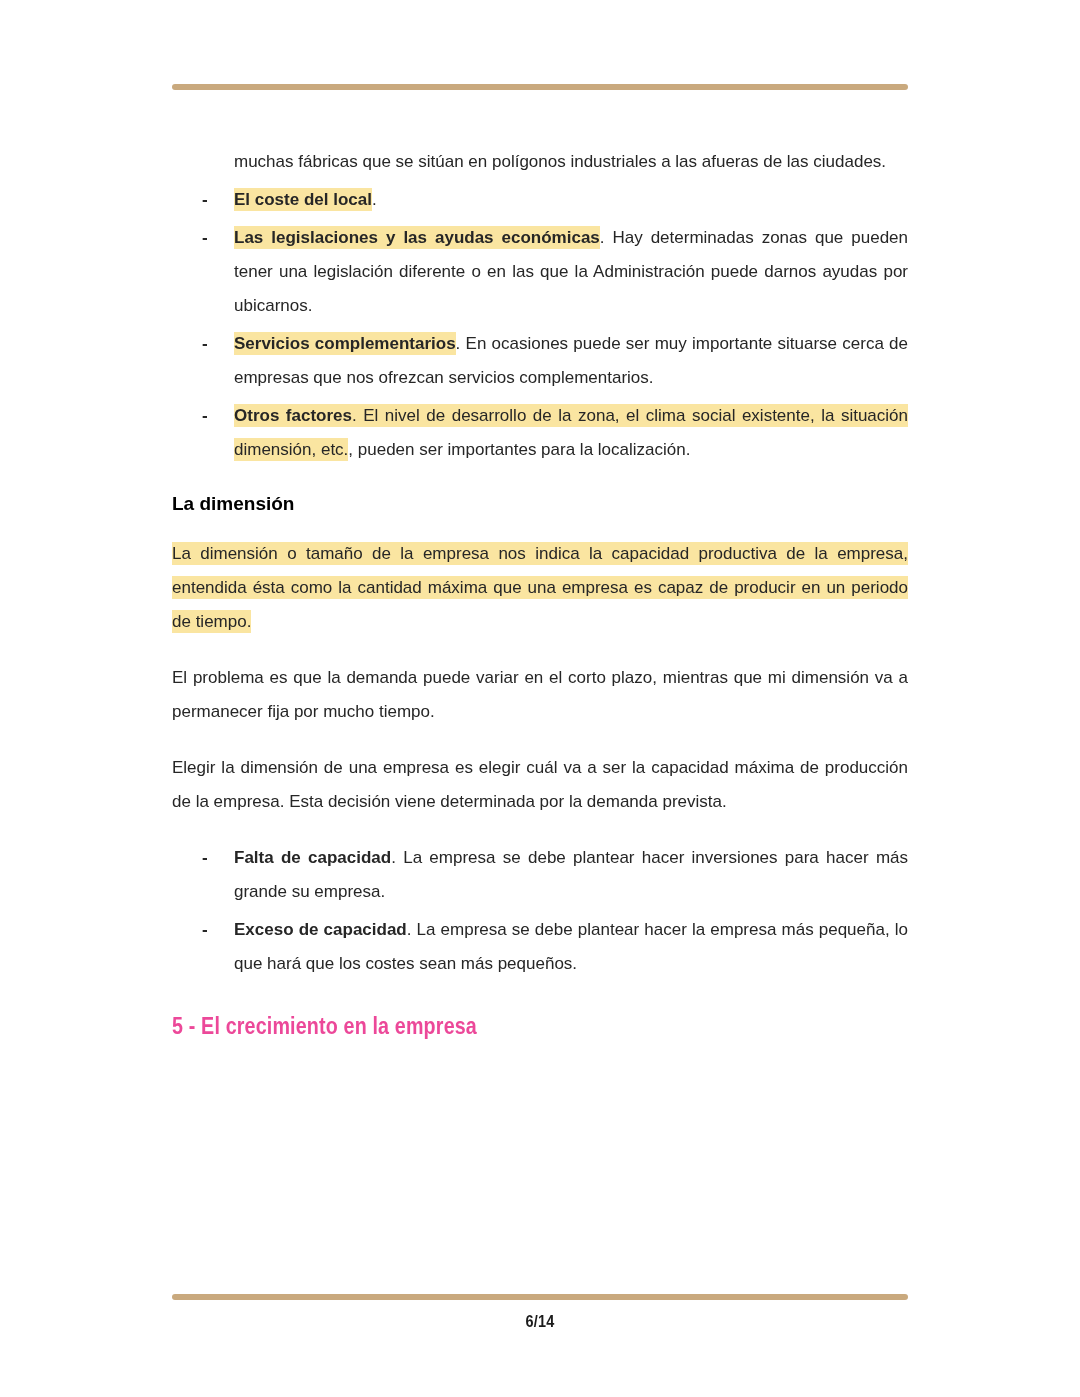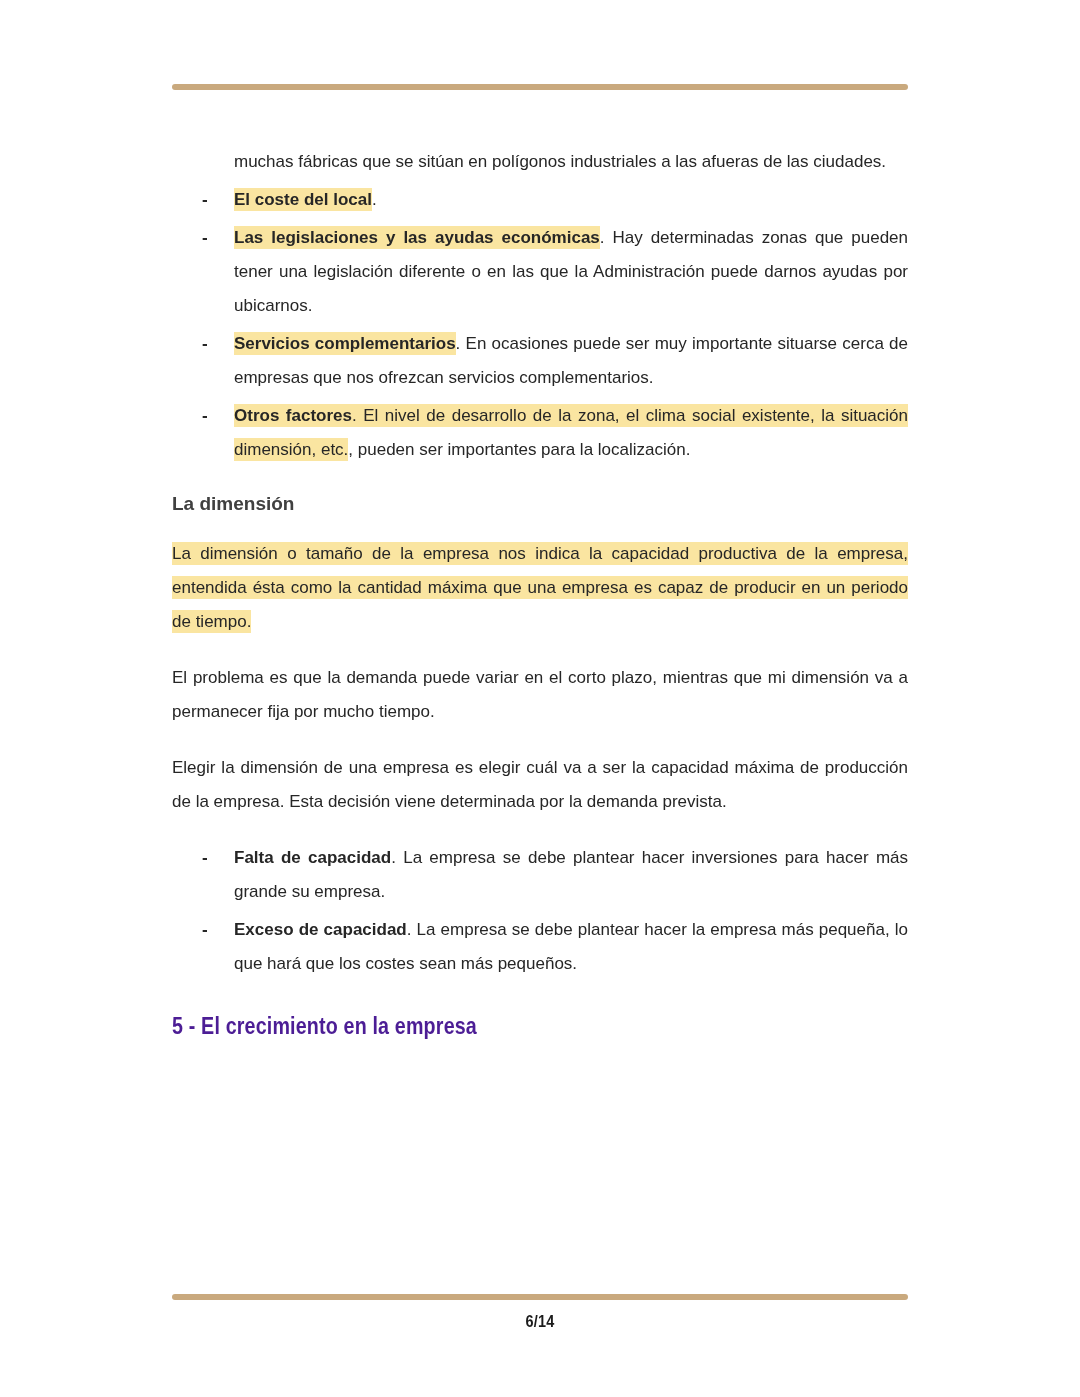--- a/index.html
+++ b/index.html
@@ -54,37 +54,37 @@
   }
   .b { font-weight: 700; }
   .hl {
     background: #FAE5A1;
     padding: 2px 0;
     box-decoration-break: clone;
     -webkit-box-decoration-break: clone;
   }
 
   h2.h2 {
-    color: #404040;
+    color: #000000;
     font-size: 19px;
     line-height: 26px;
     font-weight: 700;
     margin: 24px 0 20px 0;
   }
   h3.h3 {
     color: #595959;
     font-size: 16.5px;
     line-height: 22px;
     font-weight: 700;
     text-decoration: underline;
     text-underline-offset: 3px;
     margin: 22px 0 20px 0;
   }
   h1.h1 {
-    color: #4c1d95;
+    color: #ec4899;
     font-size: 24px;
     line-height: 30px;
     font-weight: 700;
     margin: 30px 0 26px 0;
   }
   .condensed {
     display: inline-block;
     transform: scaleX(0.82);
     transform-origin: left center;
     letter-spacing: 0.2px;

